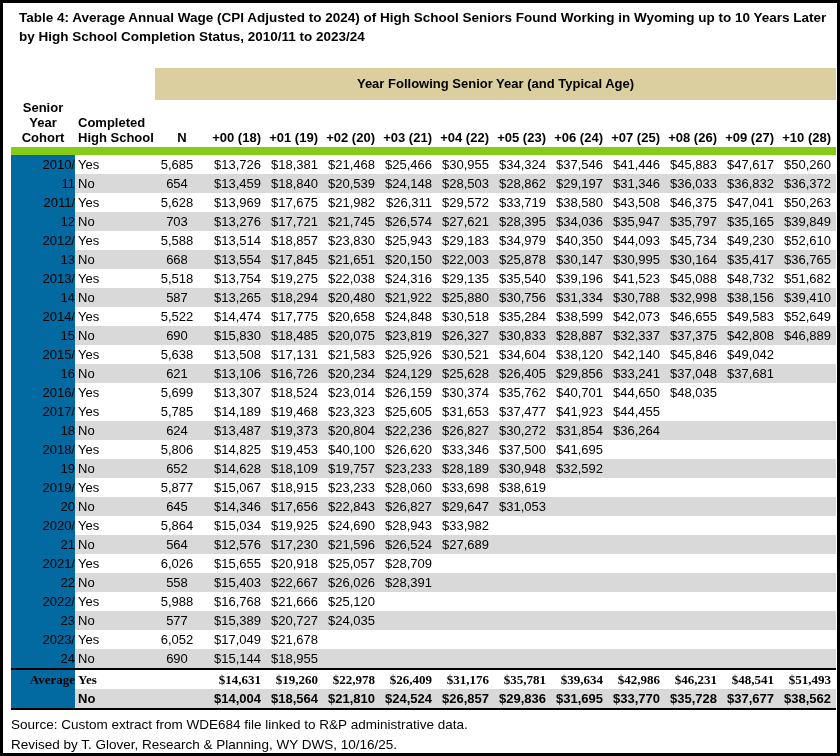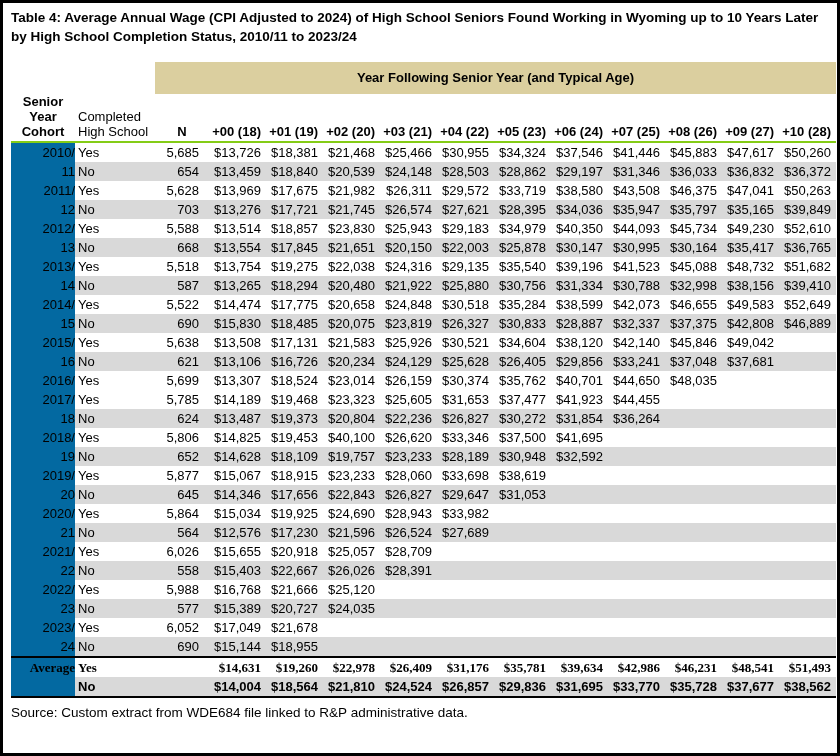--- a/index.html
+++ b/index.html
@@ -3,43 +3,44 @@
 <meta charset="utf-8">
 <style>
   html,body{margin:0;padding:0;background:#fff;}
   .frame{
     width:840px;height:756px;box-sizing:border-box;
     border:3px solid #000;background:#fff;overflow:hidden;
     font-family:"Liberation Sans",sans-serif;color:#000;
   }
   .title{
     font-weight:bold;font-size:13.5px;line-height:1.4;
-    padding:6px 10px 14px 8px;
+    padding:6px 10px 20px 8px;
+    margin-left:8px;
   }
   table.wages{
     border-collapse:collapse;table-layout:fixed;
     width:824px;margin:1px 6px 0 8px;
   }
   col.c-cohort{width:64px;}
   col.c-hs{width:80px;}
   col.c-n{width:54px;}
   col.c-w{width:57px;}
   td,th{padding:0;font-size:13px;height:19px;line-height:19px;white-space:nowrap;overflow:hidden;}
   .banner{
     background:#dbcf9f;font-weight:bold;text-align:center;
     height:32px;line-height:21px;font-size:13px;
   }
-  tr.colhead th{vertical-align:bottom;border-bottom:2px solid #84cc16;line-height:15px;padding-bottom:2px;}
+  tr.colhead th{vertical-align:bottom;border-bottom:8px solid #84cc16;line-height:15px;padding-bottom:2px;}
   th.cohorth{text-align:center;font-weight:bold;}
-  th.hsh{text-align:left;padding-left:3px;font-weight:normal;}
+  th.hsh{text-align:left;padding-left:3px;font-weight:bold;}
   th.nh{text-align:center;font-weight:bold;}
   th.yearh{text-align:right;padding-right:5px;font-weight:bold;}
   td.cohort{text-align:right;padding-left:7px;background:#0369a1;}
   td.hs{text-align:left;padding-left:3px;}
-  td.n{text-align:right;padding-right:10px;}
+  td.n{text-align:center;padding-right:10px;}
   td.wage{text-align:right;padding-right:5px;}
   tr.no-row td.hs,tr.no-row td.n,tr.no-row td.wage{background:#d9d9d9;}
   tr.avg td{font-weight:bold;}
   tr.avg-first td{border-top:2.5px solid #000;font-family:Liberation Serif, serif;}
   tr.avg-last td{border-bottom:2.5px solid #000;}
   .footer{font-size:13.5px;line-height:1.5;padding:5px 12px 0 8px;}
 </style>
 </head>
 <body>
 
@@ -555,14 +556,15 @@
           <td class="wage">$33,770</td>
           <td class="wage">$35,728</td>
           <td class="wage">$37,677</td>
           <td class="wage">$38,562</td>
         </tr>
       </tbody>
   </table>
 
   <div class="footer">
     <div>Source: Custom extract from WDE684 file linked to R&amp;P administrative data.</div>
+    <div>Revised by T. Glover, Research &amp; Planning, WY DWS, 10/16/25.</div>
   </div>
 </div>
 
 </body></html>

